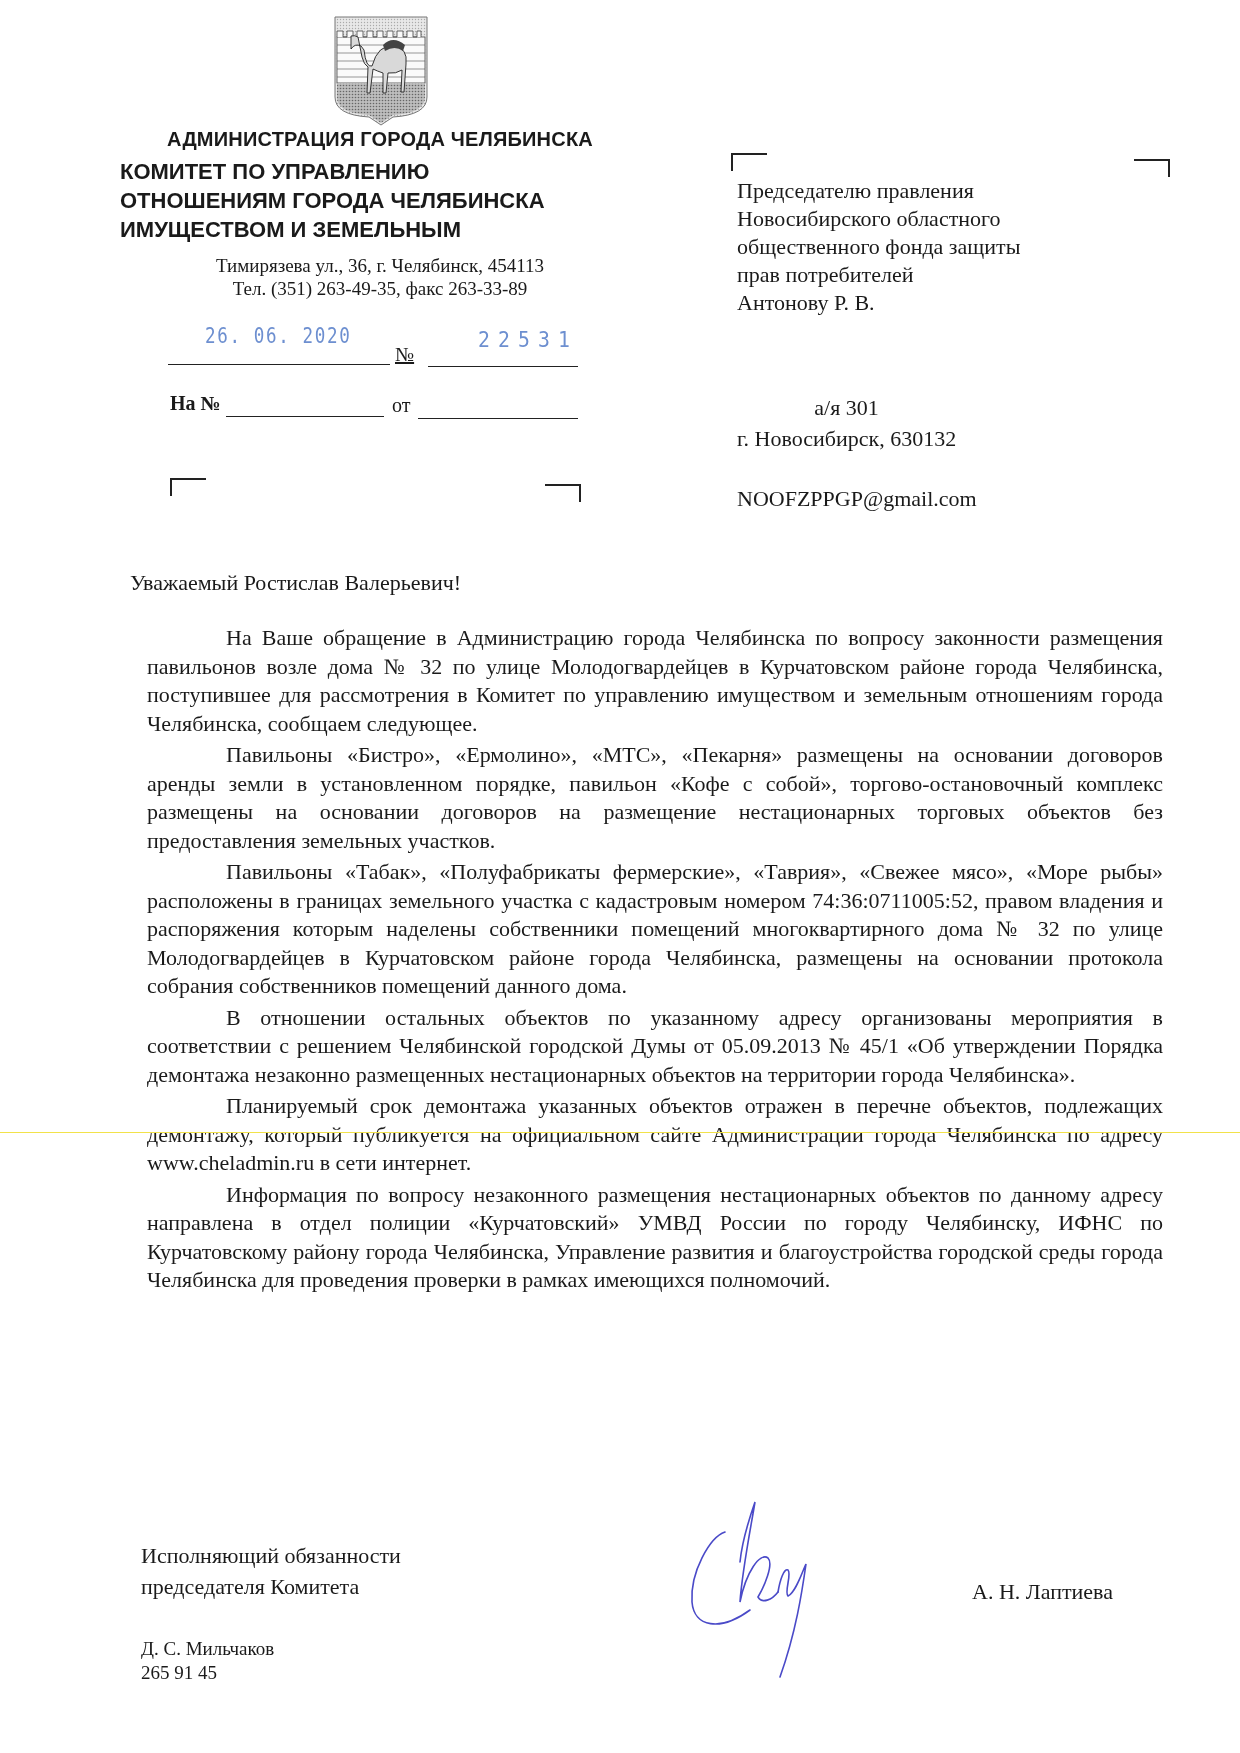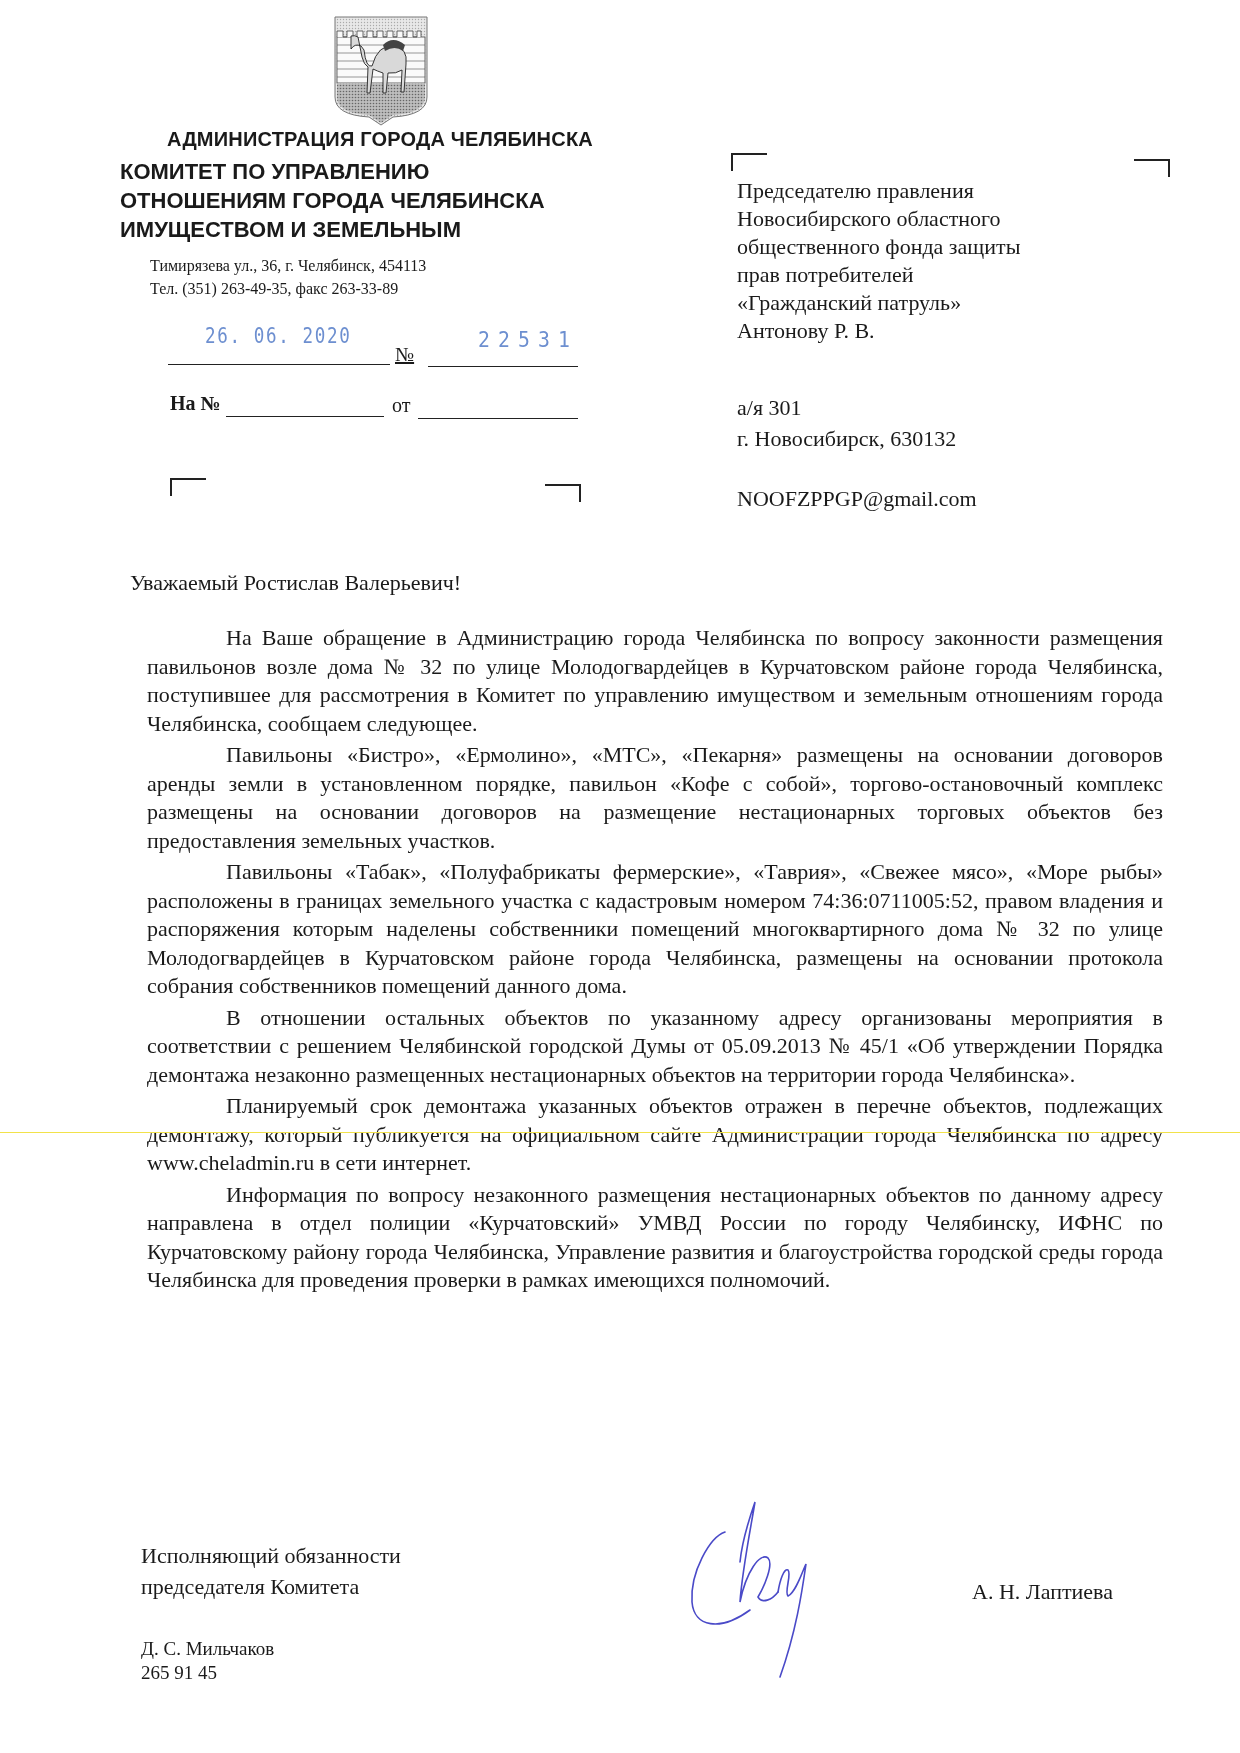--- a/index.html
+++ b/index.html
@@ -5,36 +5,36 @@
   html, body { margin: 0; padding: 0; background: #ffffff; }
   body { width: 1240px; height: 1753px; position: relative; overflow: hidden; color: #1a1a1a; }
   .abs { position: absolute; }
   .serif { font-family: "Liberation Serif", "DejaVu Serif", serif; }
   .sans { font-family: "Liberation Sans", "DejaVu Sans", sans-serif; font-weight: bold; }
 
   
   #coat { left: 333px; top: 15px; width: 96px; height: 112px; }
   .lh-admin { left: 150px; top: 128px; width: 460px; text-align: center; font-size: 20px; letter-spacing: 0.2px; }
   .lh-committee { left: 120px; top: 157px; width: 520px; text-align: left; font-size: 22px; font-weight: bold; line-height: 29px; }
-  .lh-contacts { left: 150px; top: 254px; width: 460px; font-size: 16px; line-height: 23px; }
+  .lh-contacts { left: 150px; top: 254px; width: 460px; text-align: center; font-size: 19px; line-height: 23px; }
   .lh-contacts u { text-decoration: underline; }
   .stamp { color: #6d8fd0; font-family: "DejaVu Sans Mono", monospace; font-size: 22px; letter-spacing: 2px; transform: scaleX(0.8); transform-origin: left top; }
   #stamp-date { left: 205px; top: 323px; }
   #stamp-num { left: 478px; top: 327px; letter-spacing: 9px; transform: scaleX(0.9); }
   .rule { border-bottom: 1.5px solid #222; height: 0; }
   .lbl { font-size: 20px; }
 
   
   .brk { position: absolute; width: 34px; height: 16px; }
   .brk.tl { border-top: 2px solid #222; border-left: 2px solid #222; }
   .brk.tr { border-top: 2px solid #222; border-right: 2px solid #222; }
 
   
   .addr { left: 737px; top: 177px; font-size: 22px; line-height: 28px; width: 440px; }
-  .addr2 { left: 737px; top: 392px; font-size: 22px; line-height: 31px; }
+  .addr2 { left: 737px; top: 392px; font-size: 22px; line-height: 31px; text-align: center; }
   .addr-email { left: 737px; top: 486px; font-size: 22px; }
 
   
   .salutation { left: 130px; top: 570px; width: 1050px; text-align: left; font-size: 22px; }
   .body-text { left: 147px; top: 624px; width: 1016px; font-size: 22px; line-height: 28.5px; text-align: justify; }
   .body-text p { margin: 0 0 3px 0; text-indent: 79px; }
   .hl-line { left: 0; top: 1132px; width: 1240px; height: 1px; background: #f2e24a; }
 
   
   .sig-role { left: 141px; top: 1540px; font-size: 22px; line-height: 31px; }
@@ -97,21 +97,20 @@
 <div class="brk tr" style="left:545px; top:484px;"></div>
 
 <div class="brk tl" style="left:731px; top:153px;"></div>
 <div class="brk tr" style="left:1134px; top:159px;"></div>
 
 <div class="abs serif addr">
   <div>Председателю правления</div>
   <div>Новосибирского областного</div>
   <div>общественного фонда защиты</div>
   <div>прав потребителей</div>
-  <div>«Гражданский патруль»</div>
   <div>Антонову Р. В.</div>
 </div>
 <div class="abs serif addr2">
   <div>а/я 301</div>
   <div>г. Новосибирск, 630132</div>
 </div>
 <div class="abs serif addr-email">NOOFZPPGP@gmail.com</div>
 
 <div class="abs serif salutation">Уважаемый Ростислав Валерьевич!</div>
 

